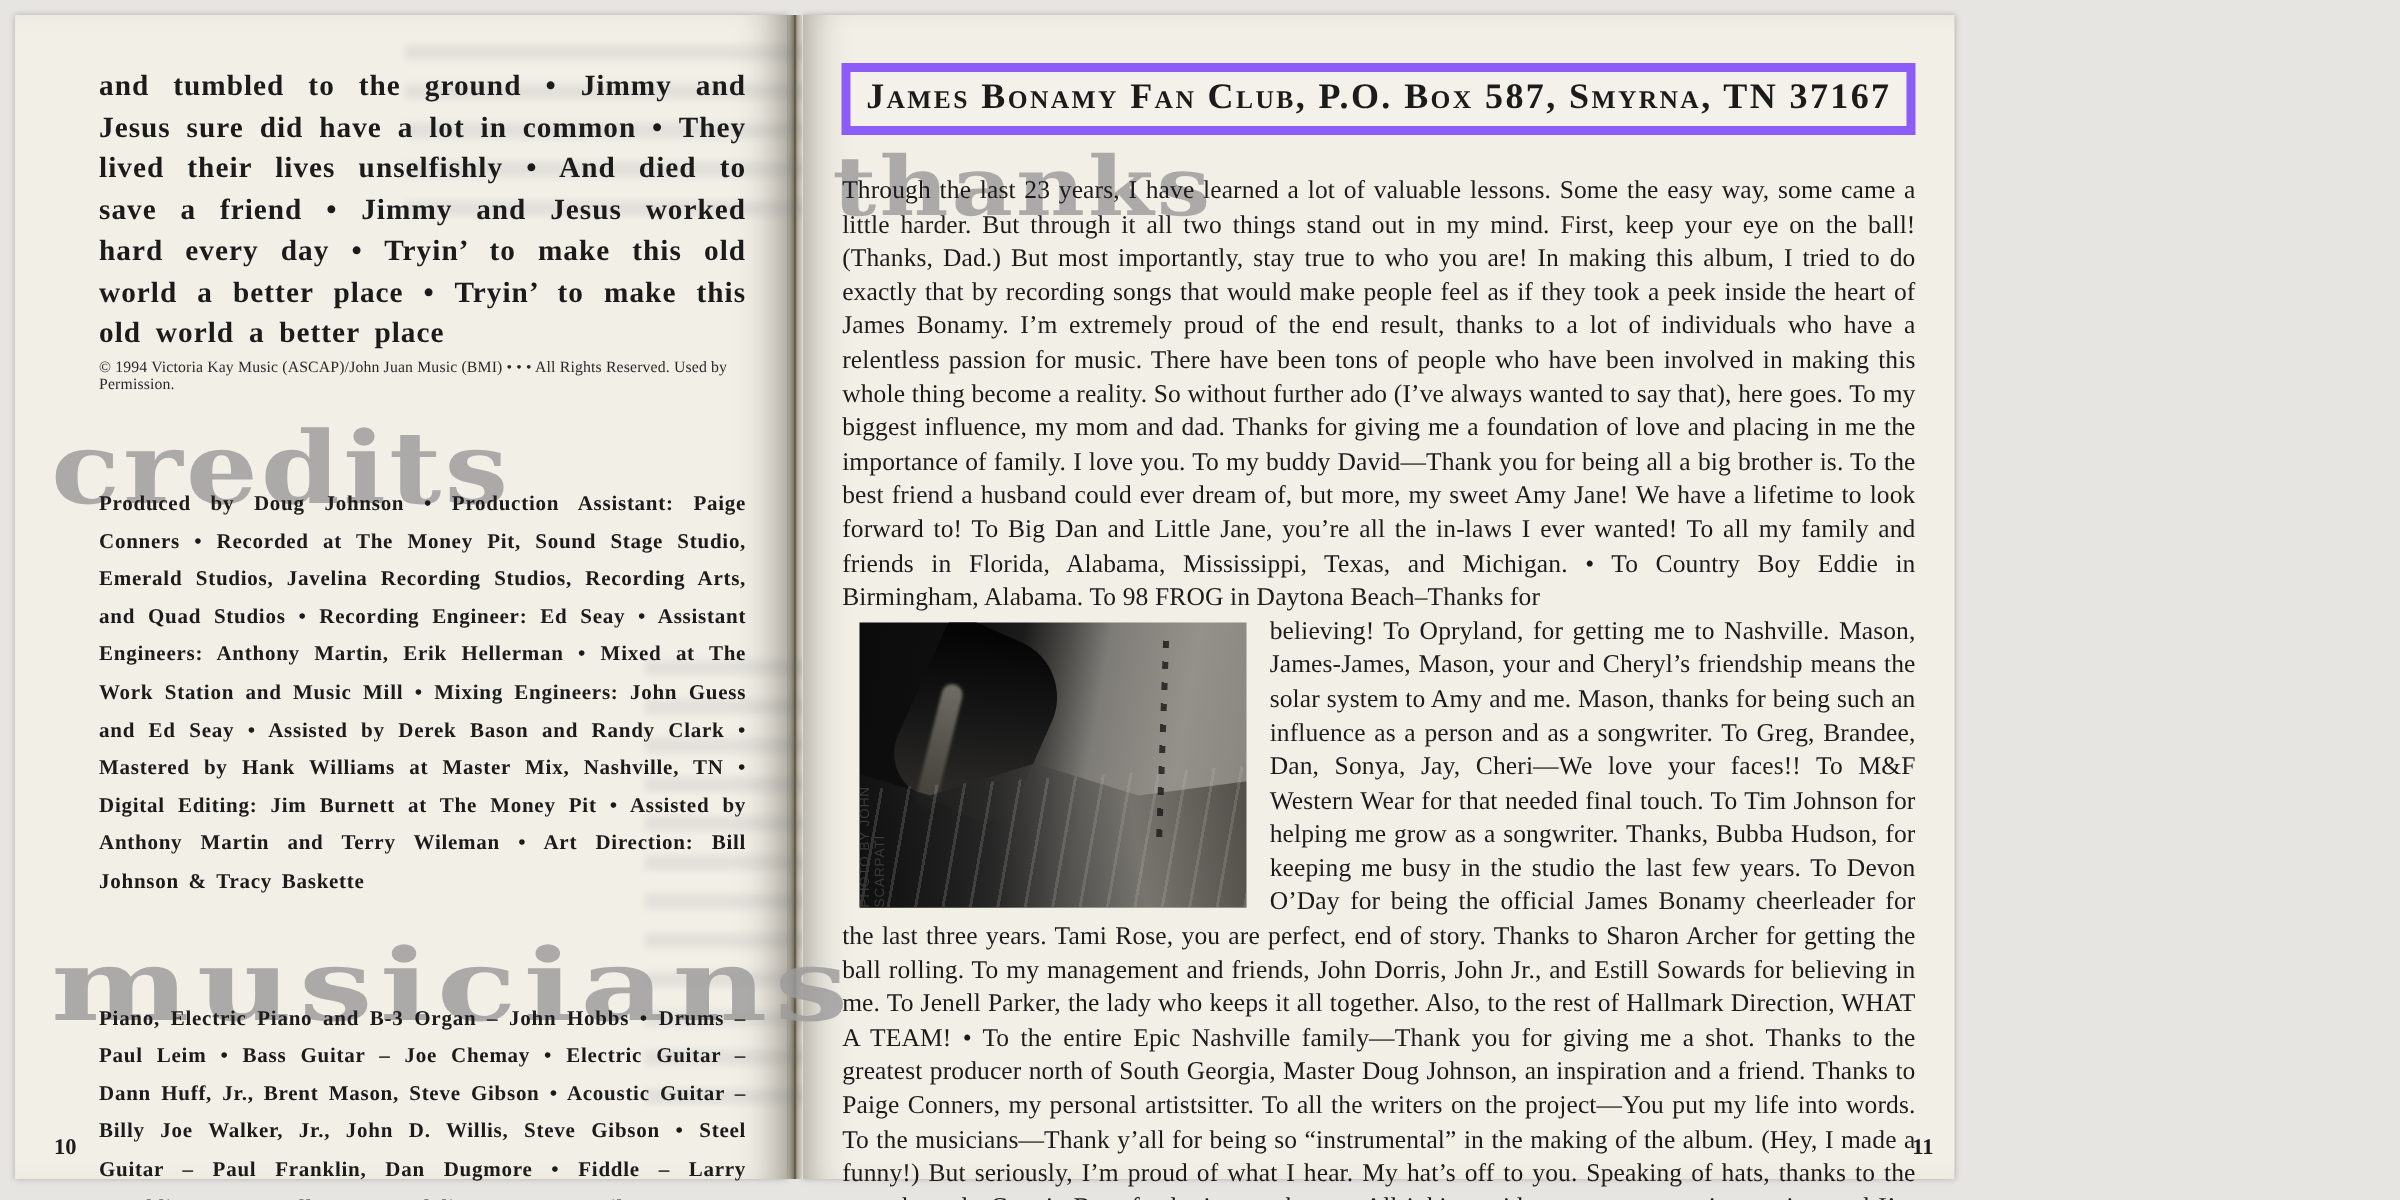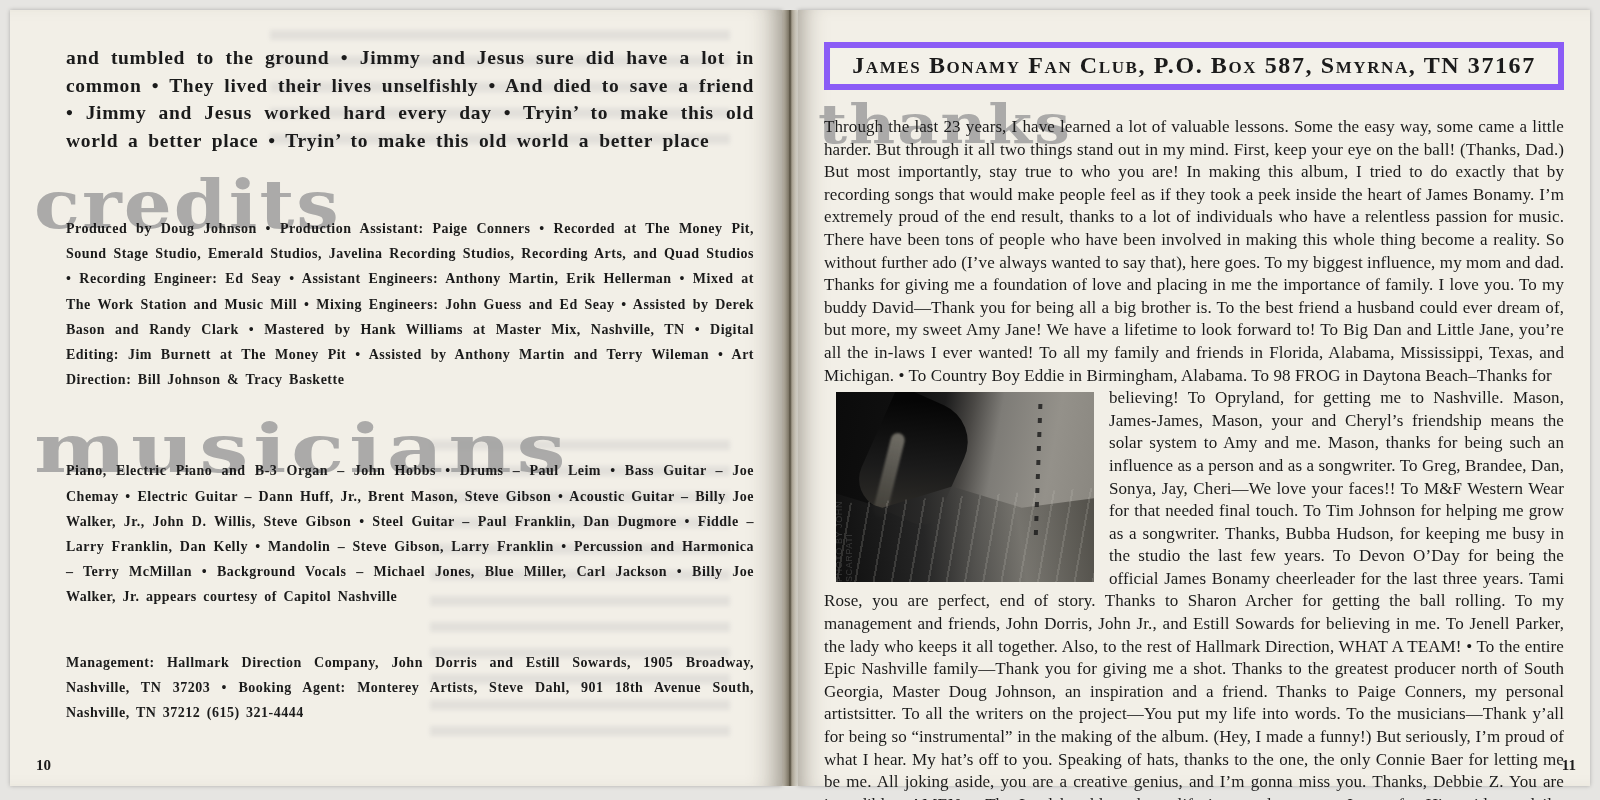--- a/index.html
+++ b/index.html
@@ -4,21 +4,21 @@
 <style>
   * { margin:0; padding:0; box-sizing:border-box; }
   html,body { width:1600px; height:800px; overflow:hidden; }
   body {
     background:#e6e5e2;
     font-family:"Liberation Serif", serif;
     color:#1b1b1b;
   }
   .spread {
     position:relative;
-    width:1600px; height:800px;
+    width:1303px; height:800px;
     display:flex;
   }
   .page {
     position:relative;
     height:776px;
     margin-top:10px;
     background:#f2efe7;
   }
   .page-left {
     width:772px;
@@ -168,20 +168,21 @@
 </head>
 <body>
 
 <div class="spread">
 
   <div class="page page-left">
     <div class="ghost" style="left:420px; top:430px; width:300px; height:300px;"></div>
     <div class="ghost" style="left:260px; top:20px; width:460px; height:120px;"></div>
 
     <p class="lyrics">and tumbled to the ground • Jimmy and Jesus sure did have a lot in common • They lived their lives unselfishly • And died to save a friend • Jimmy and Jesus worked hard every day • Tryin’ to make this old world a better place • Tryin’ to make this old world a better place</p>
+    <p class="copyright">© 1994 Victoria Kay Music (ASCAP)/John Juan Music (BMI) • • • All Rights Reserved. Used by Permission.</p>
 
     <div class="block credits-block">
       <div class="big-heading heading-credits">credits</div>
       <p class="body-left">Produced by Doug Johnson • Production Assistant: Paige Conners • Recorded at The Money Pit, Sound Stage Studio, Emerald Studios, Javelina Recording Studios, Recording Arts, and Quad Studios • Recording Engineer: Ed Seay • Assistant Engineers: Anthony Martin, Erik Hellerman • Mixed at The Work Station and Music Mill • Mixing Engineers: John Guess and Ed Seay • Assisted by Derek Bason and Randy Clark • Mastered by Hank Williams at Master Mix, Nashville, TN • Digital Editing: Jim Burnett at The Money Pit • Assisted by Anthony Martin and Terry Wileman • Art Direction: Bill Johnson &amp; Tracy Baskette</p>
     </div>
 
     <div class="block musicians-block">
       <div class="big-heading heading-musicians">musicians</div>
       <p class="body-left">Piano, Electric Piano and B-3 Organ – John Hobbs • Drums – Paul Leim • Bass Guitar – Joe Chemay • Electric Guitar – Dann Huff, Jr., Brent Mason, Steve Gibson • Acoustic Guitar – Billy Joe Walker, Jr., John D. Willis, Steve Gibson • Steel Guitar – Paul Franklin, Dan Dugmore • Fiddle – Larry Franklin, Dan Kelly • Mandolin – Steve Gibson, Larry Franklin • Percussion and Harmonica – Terry McMillan • Background Vocals – Michael Jones, Blue Miller, Carl Jackson • Billy Joe Walker, Jr. appears courtesy of Capitol Nashville</p>
     </div>

